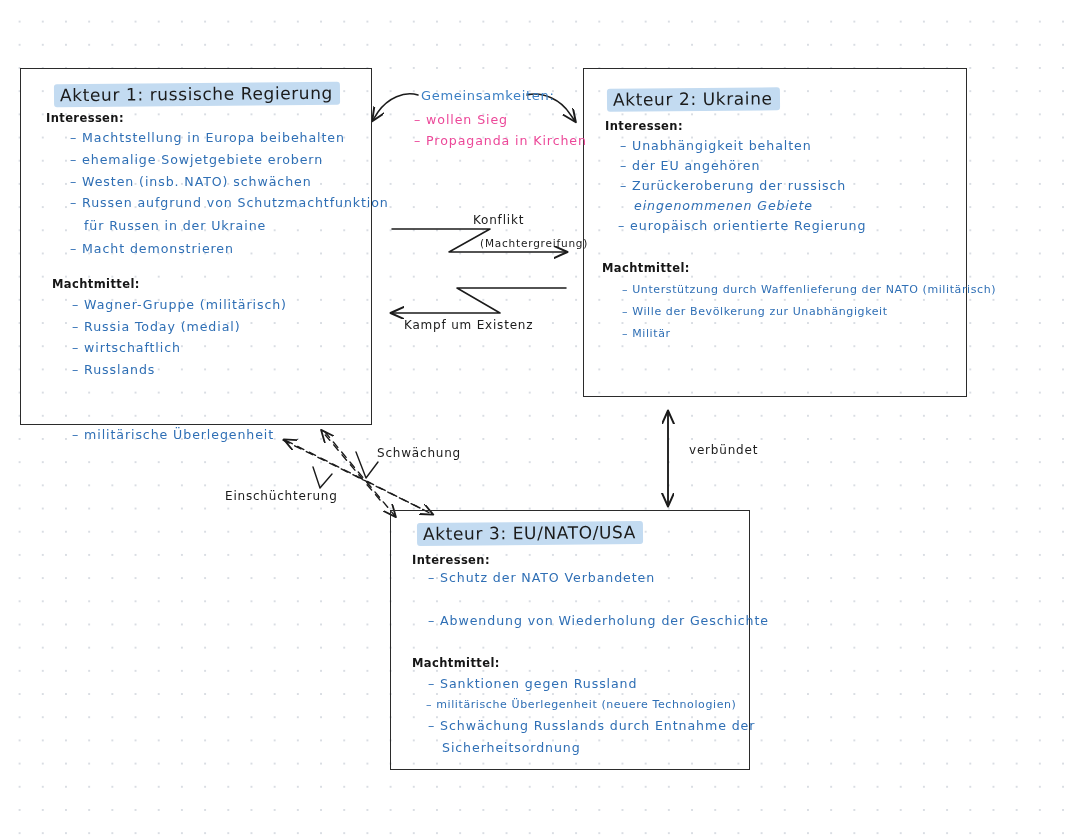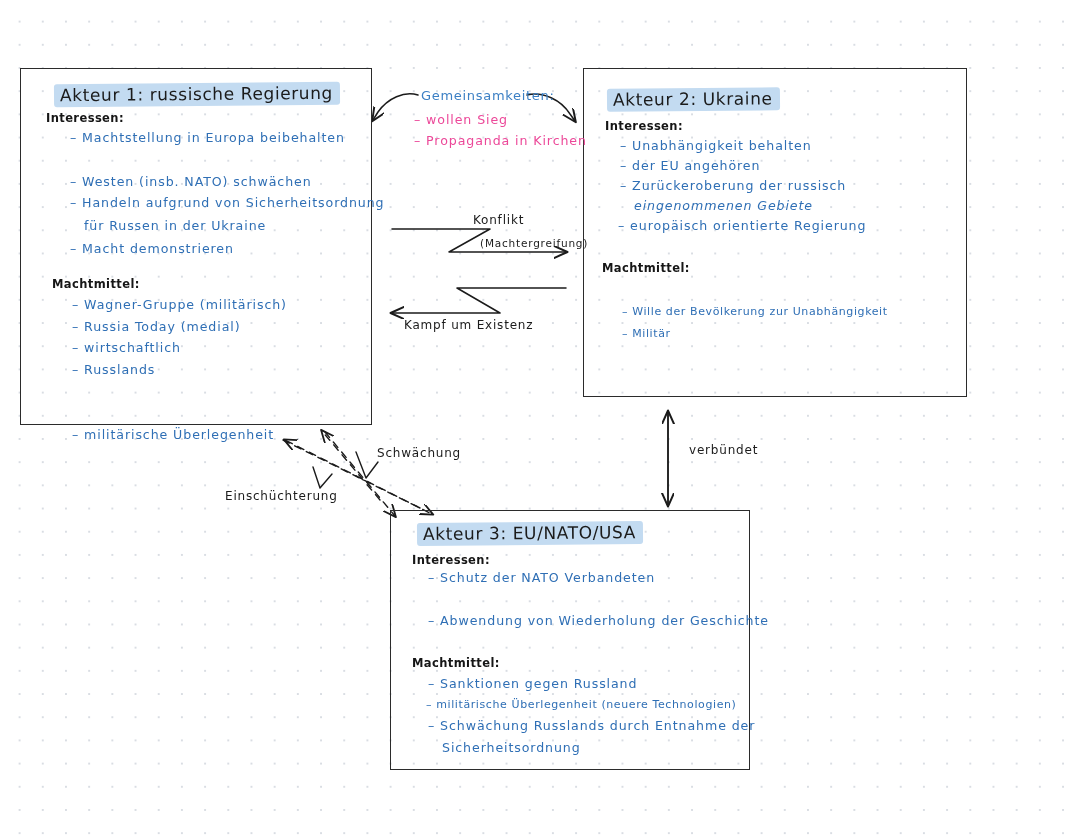--- a/index.html
+++ b/index.html
@@ -134,22 +134,23 @@
       <path d="M356,452 L366,478 L378,462" fill="none" stroke="#1b1b1b" stroke-width="1.4" stroke-linecap="round" stroke-linejoin="round"></path>
     </g>
   </svg>
 
   <div class="box" style="left:20px;top:68px;width:352px;height:357px;"></div>
 
   <div class="title" style="left:54px;top:83px;">Akteur 1: russische Regierung</div>
   <div class="sub" style="left:46px;top:111px;">Interessen:</div>
 
   <div class="item" style="left:70px;top:130px;">– Machtstellung in Europa beibehalten</div>
+  <div class="item" style="left:70px;top:152px;">– ehemalige Sowjetgebiete erobern</div>
   <div class="item" style="left:70px;top:174px;">– Westen (insb. NATO) schwächen</div>
-  <div class="item" style="left:70px;top:195px;">– Handeln aufgrund von Sicherheitsordnung</div>
+  <div class="item" style="left:70px;top:195px;">– Russen aufgrund von Schutzmachtfunktion</div>
   <div class="item ind" style="left:84px;top:218px;">für Russen in der Ukraine</div>
   <div class="item" style="left:70px;top:241px;">– Macht demonstrieren</div>
 
   <div class="sub" style="left:52px;top:277px;">Machtmittel:</div>
 
   <div class="item" style="left:72px;top:297px;">– Wagner-Gruppe (militärisch)</div>
   <div class="item" style="left:72px;top:319px;">– Russia Today (medial)</div>
   <div class="item" style="left:72px;top:340px;">– wirtschaftlich</div>
   <div class="item" style="left:72px;top:362px;">– Russlands</div>
   <div class="item" style="left:72px;top:383px;margin-top:44px;">– militärische Überlegenheit</div>
@@ -160,20 +161,21 @@
   <div class="sub" style="left:605px;top:119px;">Interessen:</div>
 
   <div class="item" style="left:620px;top:138px;">– Unabhängigkeit behalten</div>
   <div class="item" style="left:620px;top:158px;">– der EU angehören</div>
   <div class="item" style="left:620px;top:178px;">– Zurückeroberung der russisch</div>
   <div class="item ind" style="left:634px;top:198px;font-style:italic;">eingenommenen Gebiete</div>
   <div class="item" style="left:618px;top:218px;">– europäisch orientierte Regierung</div>
 
   <div class="sub" style="left:602px;top:261px;">Machtmittel:</div>
 
+  <div class="item small" style="left:622px;top:283px;">– Unterstützung durch Waffenlieferung der NATO (militärisch)</div>
   <div class="item small" style="left:622px;top:305px;">– Wille der Bevölkerung zur Unabhängigkeit</div>
   <div class="item small" style="left:622px;top:327px;">– Militär</div>
 
   <div class="box" style="left:390px;top:510px;width:360px;height:260px;"></div>
 
   <div class="title" style="left:417px;top:522px;">Akteur 3: EU/NATO/USA</div>
   <div class="sub" style="left:412px;top:553px;">Interessen:</div>
 
   <div class="item" style="left:428px;top:570px;">– Schutz der NATO Verbandeten</div>
   <div class="item" style="left:428px;top:613px;">– Abwendung von Wiederholung der Geschichte</div>

